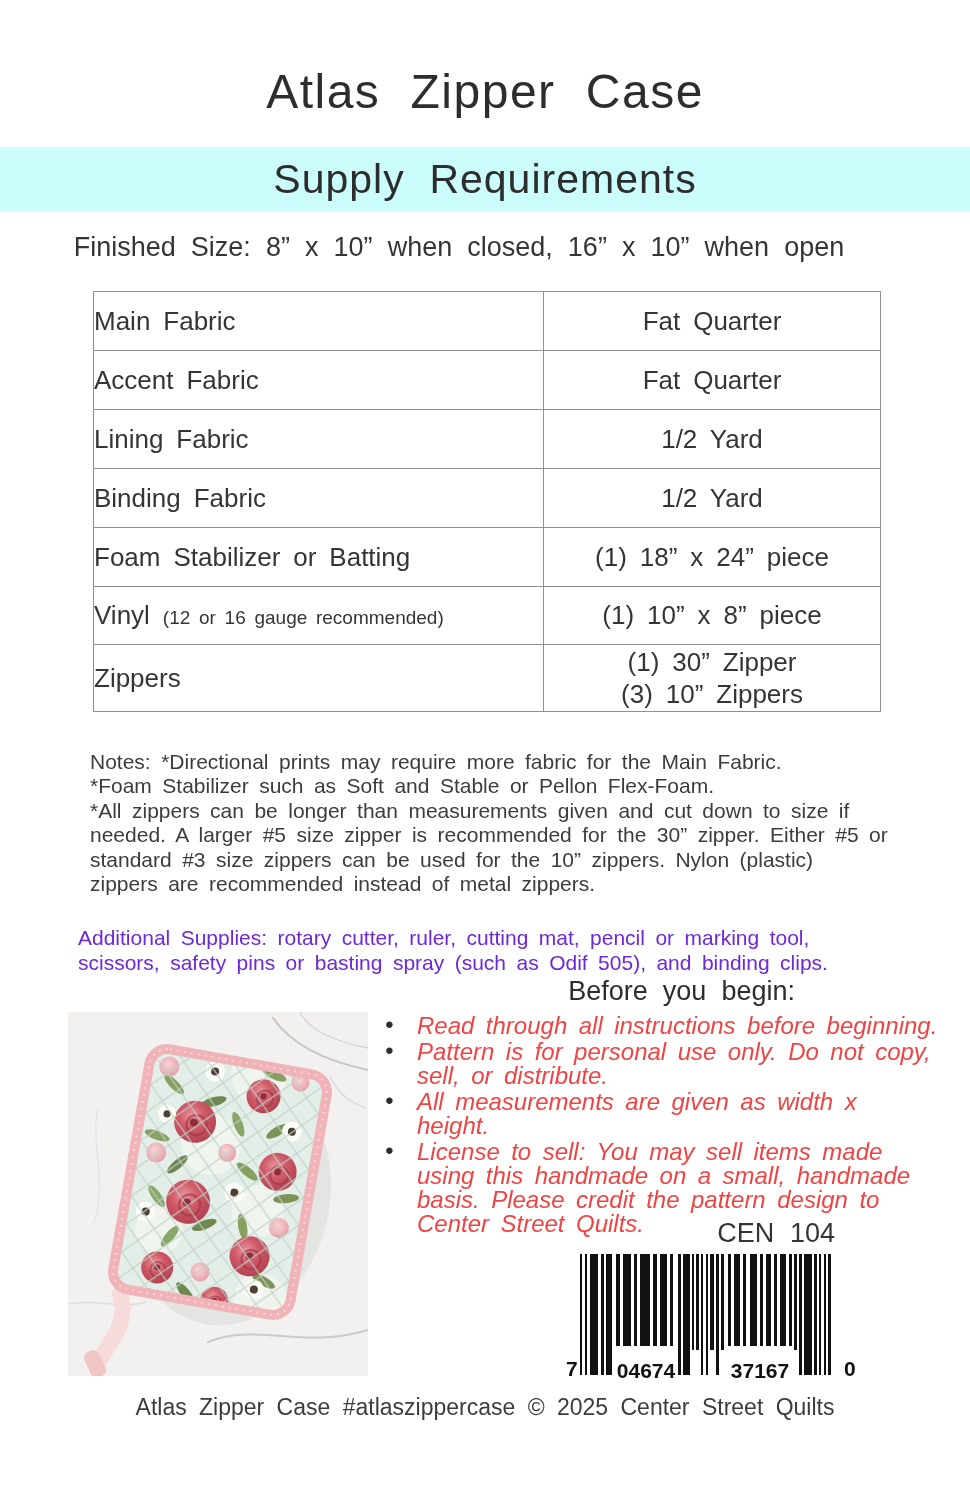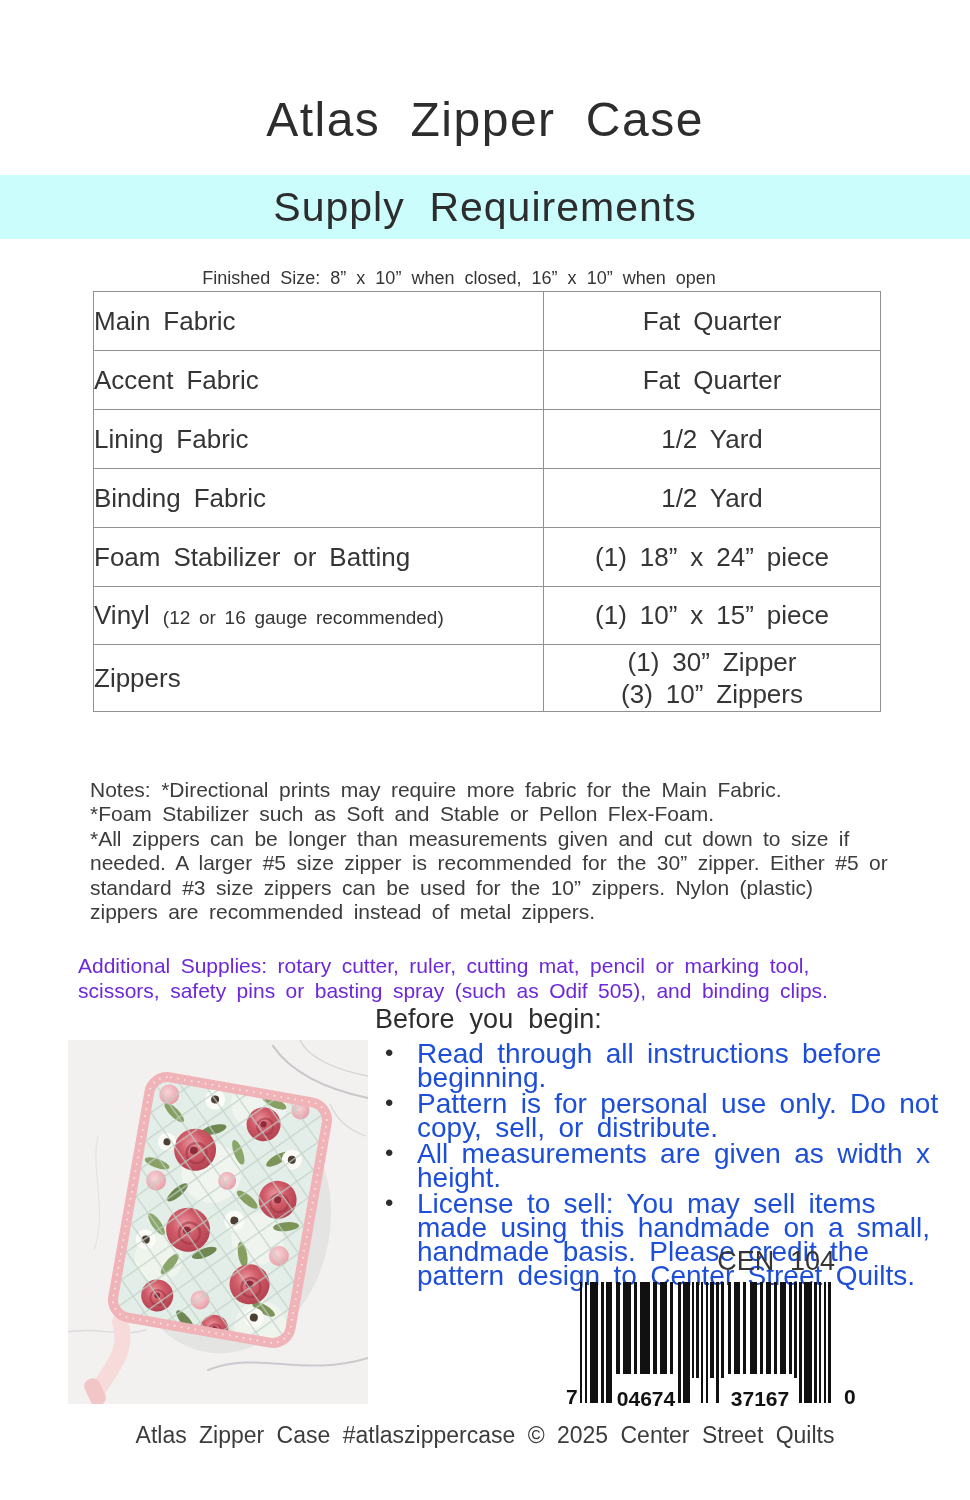--- a/index.html
+++ b/index.html
@@ -1,33 +1,33 @@
 <!DOCTYPE html>
 <html style="--color-banner_bg: #ccfdfd; --color-text: #3a3a3a; --color-table_border: #919191; --color-binding_pink: #f0b4b8; --color-fabric_mint: #e4eee8;"><head>
 <meta charset="utf-8">
 <style>
   html,body{margin:0;padding:0;background:#ffffff;}
   .page{
     position:relative;width:970px;height:1500px;background:#fff;overflow:hidden;
     font-family:"Liberation Sans","DejaVu Sans",sans-serif;
     color:var(--color-text,#3a3a3a);
   }
-  .abs{position:absolute;margin-top:28px;}
+  .abs{position:absolute;}
   .page-title{
     top:64px;left:0;width:970px;text-align:center;
     font-size:48px;letter-spacing:1.5px;word-spacing:.32em;color:#2d2d2d;font-weight:400;
   }
   .banner{
     top:147px;left:0;width:970px;height:64px;
     background:var(--color-banner_bg,#ccfdfd);
     text-align:center;font-size:41px;line-height:64px;letter-spacing:1px;word-spacing:.3em;color:#2d2d2d;
   }
   .finished{
-    top:240px;left:0;width:918px;text-align:center;
-    font-size:18px;word-spacing:.28em;color:#353535;
+    top:232px;left:0;width:918px;text-align:center;
+    font-size:27px;word-spacing:.28em;color:#353535;
   }
   table.supply{
     position:absolute;top:291px;left:93px;width:785px;
     border-collapse:collapse;table-layout:fixed;
   }
   table.supply td{
     border:1px solid var(--color-table_border,#919191);
     font-size:26px;word-spacing:.22em;padding:0;color:#353535;
   }
   td.item-cell{width:449px;padding-left:20px;}
@@ -38,29 +38,29 @@
   .item-note{font-size:19px;word-spacing:.18em;}
   .notes{
     top:750px;left:90px;width:800px;
     font-size:21px;line-height:24.4px;word-spacing:.22em;white-space:pre-line;color:#3c3c3c;
   }
   .additional{
     top:925px;left:78px;width:812px;
     font-size:21px;line-height:25px;word-spacing:.22em;color:#6d28d9;
   }
   .before-heading{
-    top:976px;left:375px;width:420px;text-align:left;
+    top:976px;left:375px;width:420px;text-align:right;
     font-size:27px;word-spacing:.28em;color:#2d2d2d;
   }
   .photo-wrap{top:1012px;left:68px;width:300px;height:364px;}
   .bullets{top:1014px;left:383px;width:556px;}
   .bullets ul{margin:0;padding:0;list-style:none;}
   .bullets li{
     position:relative;padding-left:34px;margin:0 0 2px 0;
-    font-size:28px;line-height:24px;word-spacing:.2em;color:#1d4ed8;
+    font-size:24px;line-height:24px;word-spacing:.2em;color:#ef4444;font-style:italic;
   }
   .bullets li::before{
     content:"\2022";position:absolute;left:2px;top:-1px;font-size:24px;color:#2d2d2d;
   }
   .product-code{
     top:1218px;left:585px;width:250px;text-align:right;
     font-size:27px;word-spacing:.3em;color:#353535;
   }
   .barcode-wrap{top:1252px;left:560px;width:300px;height:130px;}
   .barcode-digit{
@@ -101,21 +101,21 @@
       <tr class="r">
         <td class="item-cell">Binding Fabric</td>
         <td class="value-cell">1/2 Yard</td>
       </tr>
       <tr class="r">
         <td class="item-cell">Foam Stabilizer or Batting</td>
         <td class="value-cell">(1) 18” x 24” piece</td>
       </tr>
       <tr class="r6">
         <td class="item-cell"><span>Vinyl</span> <span class="item-note">(12 or 16 gauge recommended)</span></td>
-        <td class="value-cell">(1) 10” x 15” piece</td>
+        <td class="value-cell">(1) 10” x 8” piece</td>
       </tr>
       <tr class="r-last">
         <td class="item-cell">Zippers</td>
         <td class="value-cell">(1) 30” Zipper
 (3) 10” Zippers</td>
       </tr>
     </tbody>
   </table>
 
   <div class="abs notes">Notes: *Directional prints may require more fabric for the Main Fabric.

